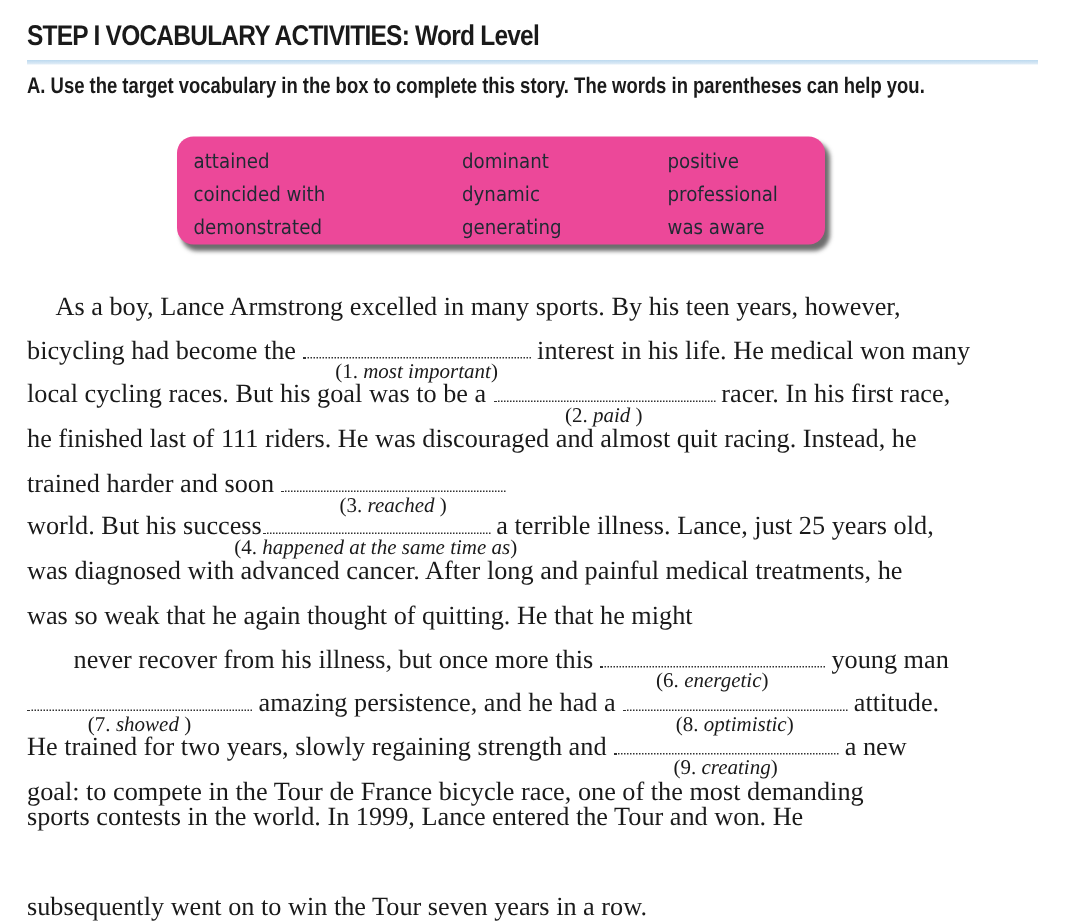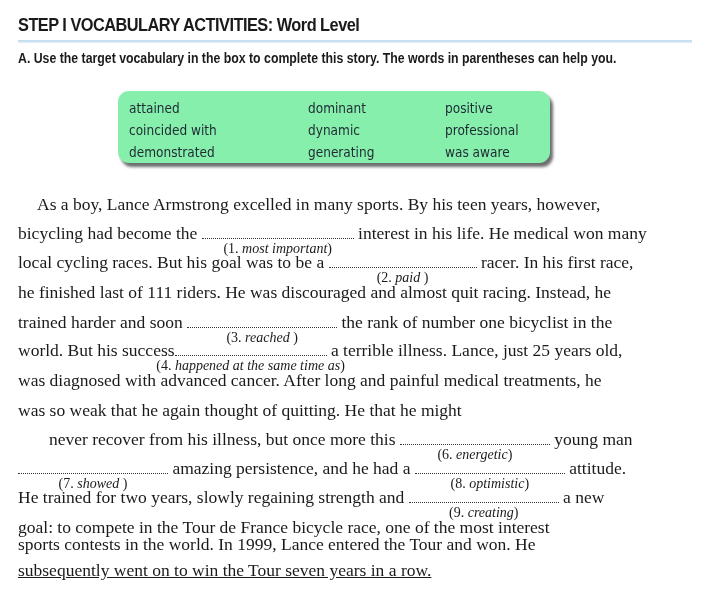--- a/index.html
+++ b/index.html
@@ -14,21 +14,21 @@
     position: absolute; left: 18px; top: 40px; width: 674px; height: 3px;
     background: linear-gradient(#bcd9ef, #e3eef7);
   }
   .instr {
     position: absolute; left: 18px; top: 49px;
     font-family: "Liberation Sans", sans-serif; font-weight: bold; font-size: 15px;
     transform: scaleX(0.82); transform-origin: left top; white-space: nowrap; color: #1a1a1a;
   }
   .wordbox {
     position: absolute; left: 118px; top: 91px; width: 432px; height: 72px;
-    background: #86efac; border-radius: 11px;
+    background: #ec4899; border-radius: 11px;
     box-shadow: 3px 4px 3px rgba(60,60,60,0.75);
   }
   .wb-col { position: absolute; top: 6px; font-family: "DejaVu Sans", sans-serif; font-size: 13.5px;
     line-height: 22px; color: #1f2a33; transform: scaleX(0.9); transform-origin: left top; }
   .wb-col div { white-space: nowrap; }
   .c1 { left: 11px; } .c2 { left: 190px; } .c3 { left: 327px; }
 
   .story { position: absolute; left: 18px; top: 188px; width: 690px;
     font-family: "Liberation Serif", serif; font-size: 17.5px; color: #1a1a1a; }
   .line { position: absolute; left: 0; white-space: nowrap; height: 24px; line-height: 24px; }
@@ -63,23 +63,23 @@
     <div>professional</div>
     <div>was aware</div>
   </div>
 </div>
 
 <div class="story" id="story">
     <div class="line" style="top: 4px; left: 19px;"><span>As a boy, Lance Armstrong excelled in many sports. By his teen years, however,</span></div>
     <div class="line" style="top: 33px;"><span>bicycling had become the </span><span class="blank" style="width: 152px;"><span class="hint">(1. <i>most important</i>)</span></span><span> interest in his life. He medical won many</span></div>
     <div class="line" style="top: 62px;"><span>local cycling races. But his goal was to be a </span><span class="blank" style="width: 148px;"><span class="hint">(2. <i>paid</i> )</span></span><span> racer. In his first race,</span></div>
     <div class="line" style="top: 92px;"><span>he finished last of 111 riders. He was discouraged and almost quit racing. Instead, he</span></div>
-    <div class="line" style="top: 122px; text-align: center;"><span>trained harder and soon </span><span class="blank" style="width: 150px;"><span class="hint">(3. <i>reached</i> )</span></span><span> the rank of number one bicyclist in the</span></div>
+    <div class="line" style="top: 122px; text-align: center;"><span>trained harder and soon </span><span class="blank" style="width: 150px;"><span class="hint">(3. <i>reached</i> )</span></span></div>
     <div class="line" style="top: 150px;"><span>world. But his success</span><span class="blank" style="width: 152px;"><span class="hint">(4. <i>happened at the same time as</i>)</span></span><span> a terrible illness. Lance, just 25 years old,</span></div>
     <div class="line" style="top: 180px;"><span>was diagnosed with advanced cancer. After long and painful medical treatments, he</span></div>
     <div class="line" style="top: 210px;"><span>was so weak that he again thought of quitting. He </span><span> that he might</span></div>
     <div class="line" style="top: 239px; margin-left: 31px;"><span>never recover from his illness, but once more this </span><span class="blank" style="width: 150px;"><span class="hint">(6. <i>energetic</i>)</span></span><span> young man</span></div>
     <div class="line" style="top: 268px;"><span class="blank" style="width: 150px;"><span class="hint">(7. <i>showed</i> )</span></span><span> amazing persistence, and he had a </span><span class="blank" style="width: 150px; text-align: right;"><span class="hint">(8. <i>optimistic</i>)</span></span><span> attitude.</span></div>
     <div class="line" style="top: 297px;"><span>He trained for two years, slowly regaining strength and </span><span class="blank" style="width: 150px;"><span class="hint">(9. <i>creating</i>)</span></span><span> a new</span></div>
-    <div class="line" style="top: 327px;"><span>goal: to compete in the Tour de France bicycle race, one of the most interest</span></div>
+    <div class="line" style="top: 327px;"><span>goal: to compete in the Tour de France bicycle race, one of the most demanding</span></div>
     <div class="line" style="top: 344px;"><span>sports contests in the world. In 1999, Lance entered the Tour and won. He</span></div>
-    <div class="line" style="top: 370px; text-decoration: underline;"><span>subsequently went on to win the Tour seven years in a row.</span></div>
+    <div class="line" style="top: 404px;"><span>subsequently went on to win the Tour seven years in a row.</span></div>
   </div>
 
 </body></html>

